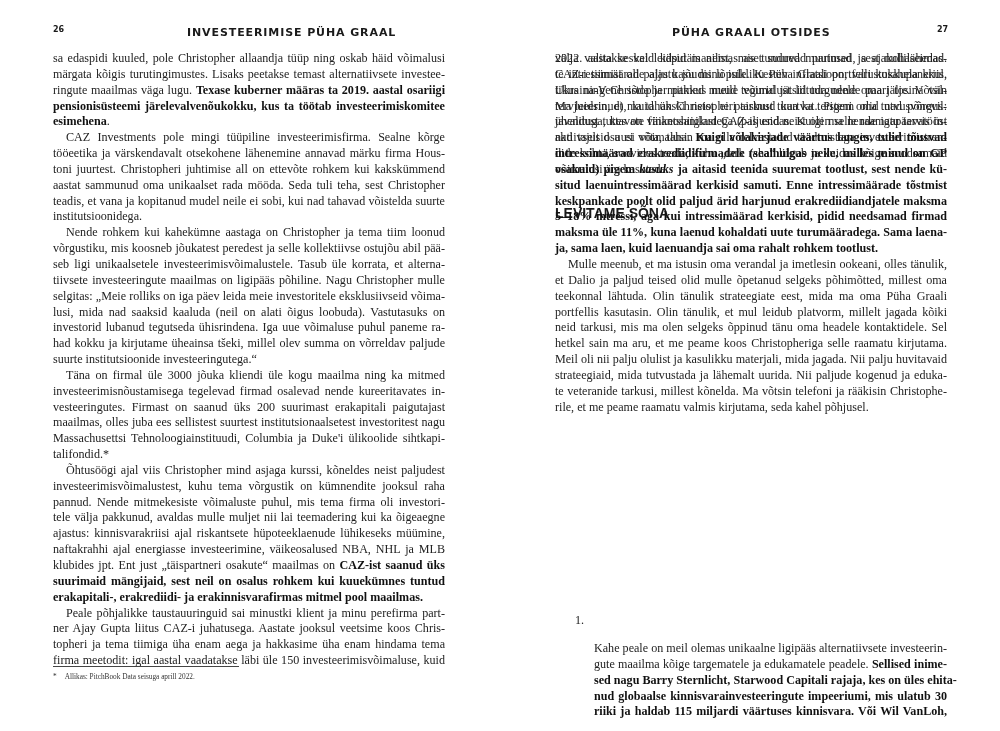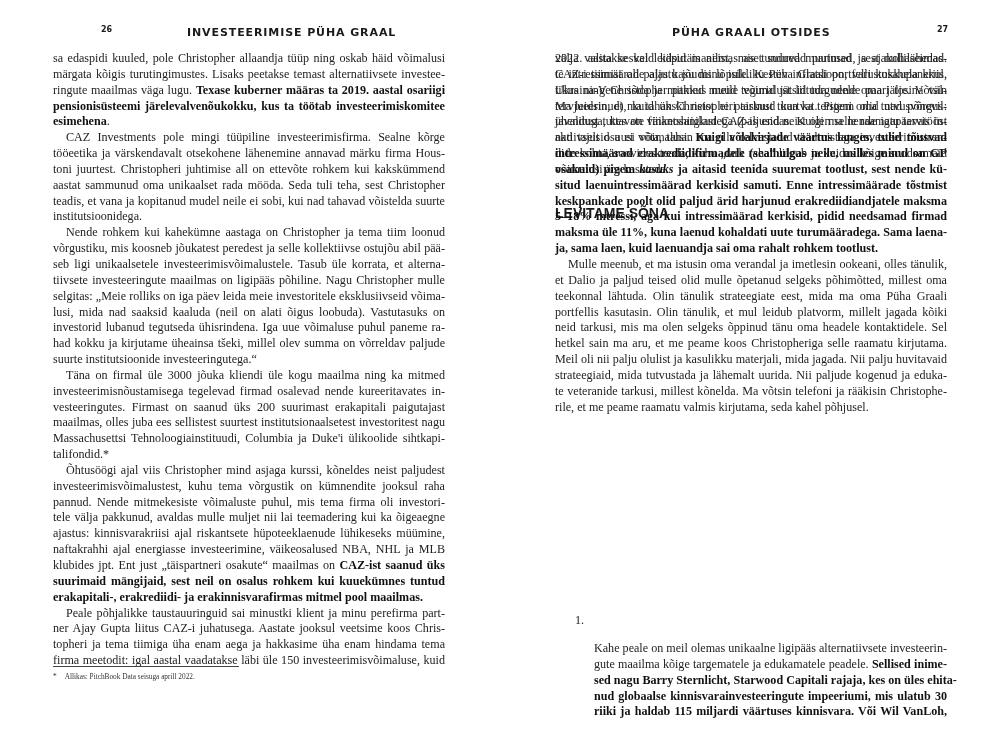--- a/index.html
+++ b/index.html
@@ -33,21 +33,21 @@
   .list .num { position: absolute; left: 20px; top: 0; font-family: "Liberation Serif", serif; font-size: 12.1px; line-height: 15.85px; color: #222; }
   .list .body { position: absolute; left: 39px; width: 353px; }
   .footnote-rule { position: absolute; left: 53px; top: 666px; width: 186px; height: 0; border-top: 1px solid #444; }
   .footnote { position: absolute; left: 53px; top: 672px; font-family: "Liberation Serif", serif; font-size: 7.3px; color: #333; }
   .footnote .mark { margin-right: 8px; }
 </style>
 </head>
 <body>
 
 <div class="page left">
-  <div class="pageno" style="left:53px;margin-left:48px;">26</div>
+  <div class="pageno" style="left:53px;">26</div>
   <div class="running-head" style="left:187px;">INVESTEERIMISE PÜHA GRAAL</div>
   <div class="text" id="left-body">
       <span class="line"><span>sa edaspidi kuuled, pole Christopher allaandja tüüp ning oskab häid võimalusi</span></span>
       <span class="line"><span>märgata kõigis turutingimustes. Lisaks peetakse temast alternatiivsete investee-</span></span>
       <span class="line"><span>ringute maailmas väga lugu. </span><b>Texase kuberner määras ta 2019. aastal osariigi</b></span>
       <span class="line"><b>pensionisüsteemi järelevalvenõukokku, kus ta töötab investeerimiskomitee</b></span>
       <span class="line last"><b>esimehena</b><span>.</span></span>
       <span class="line indent"><span>CAZ Investments pole mingi tüüpiline investeerimisfirma. Sealne kõrge</span></span>
       <span class="line"><span>tööeetika ja värskendavalt otsekohene lähenemine annavad märku firma Hous-</span></span>
       <span class="line"><span>toni juurtest. Christopheri juhtimise all on ettevõte rohkem kui kakskümmend</span></span>

